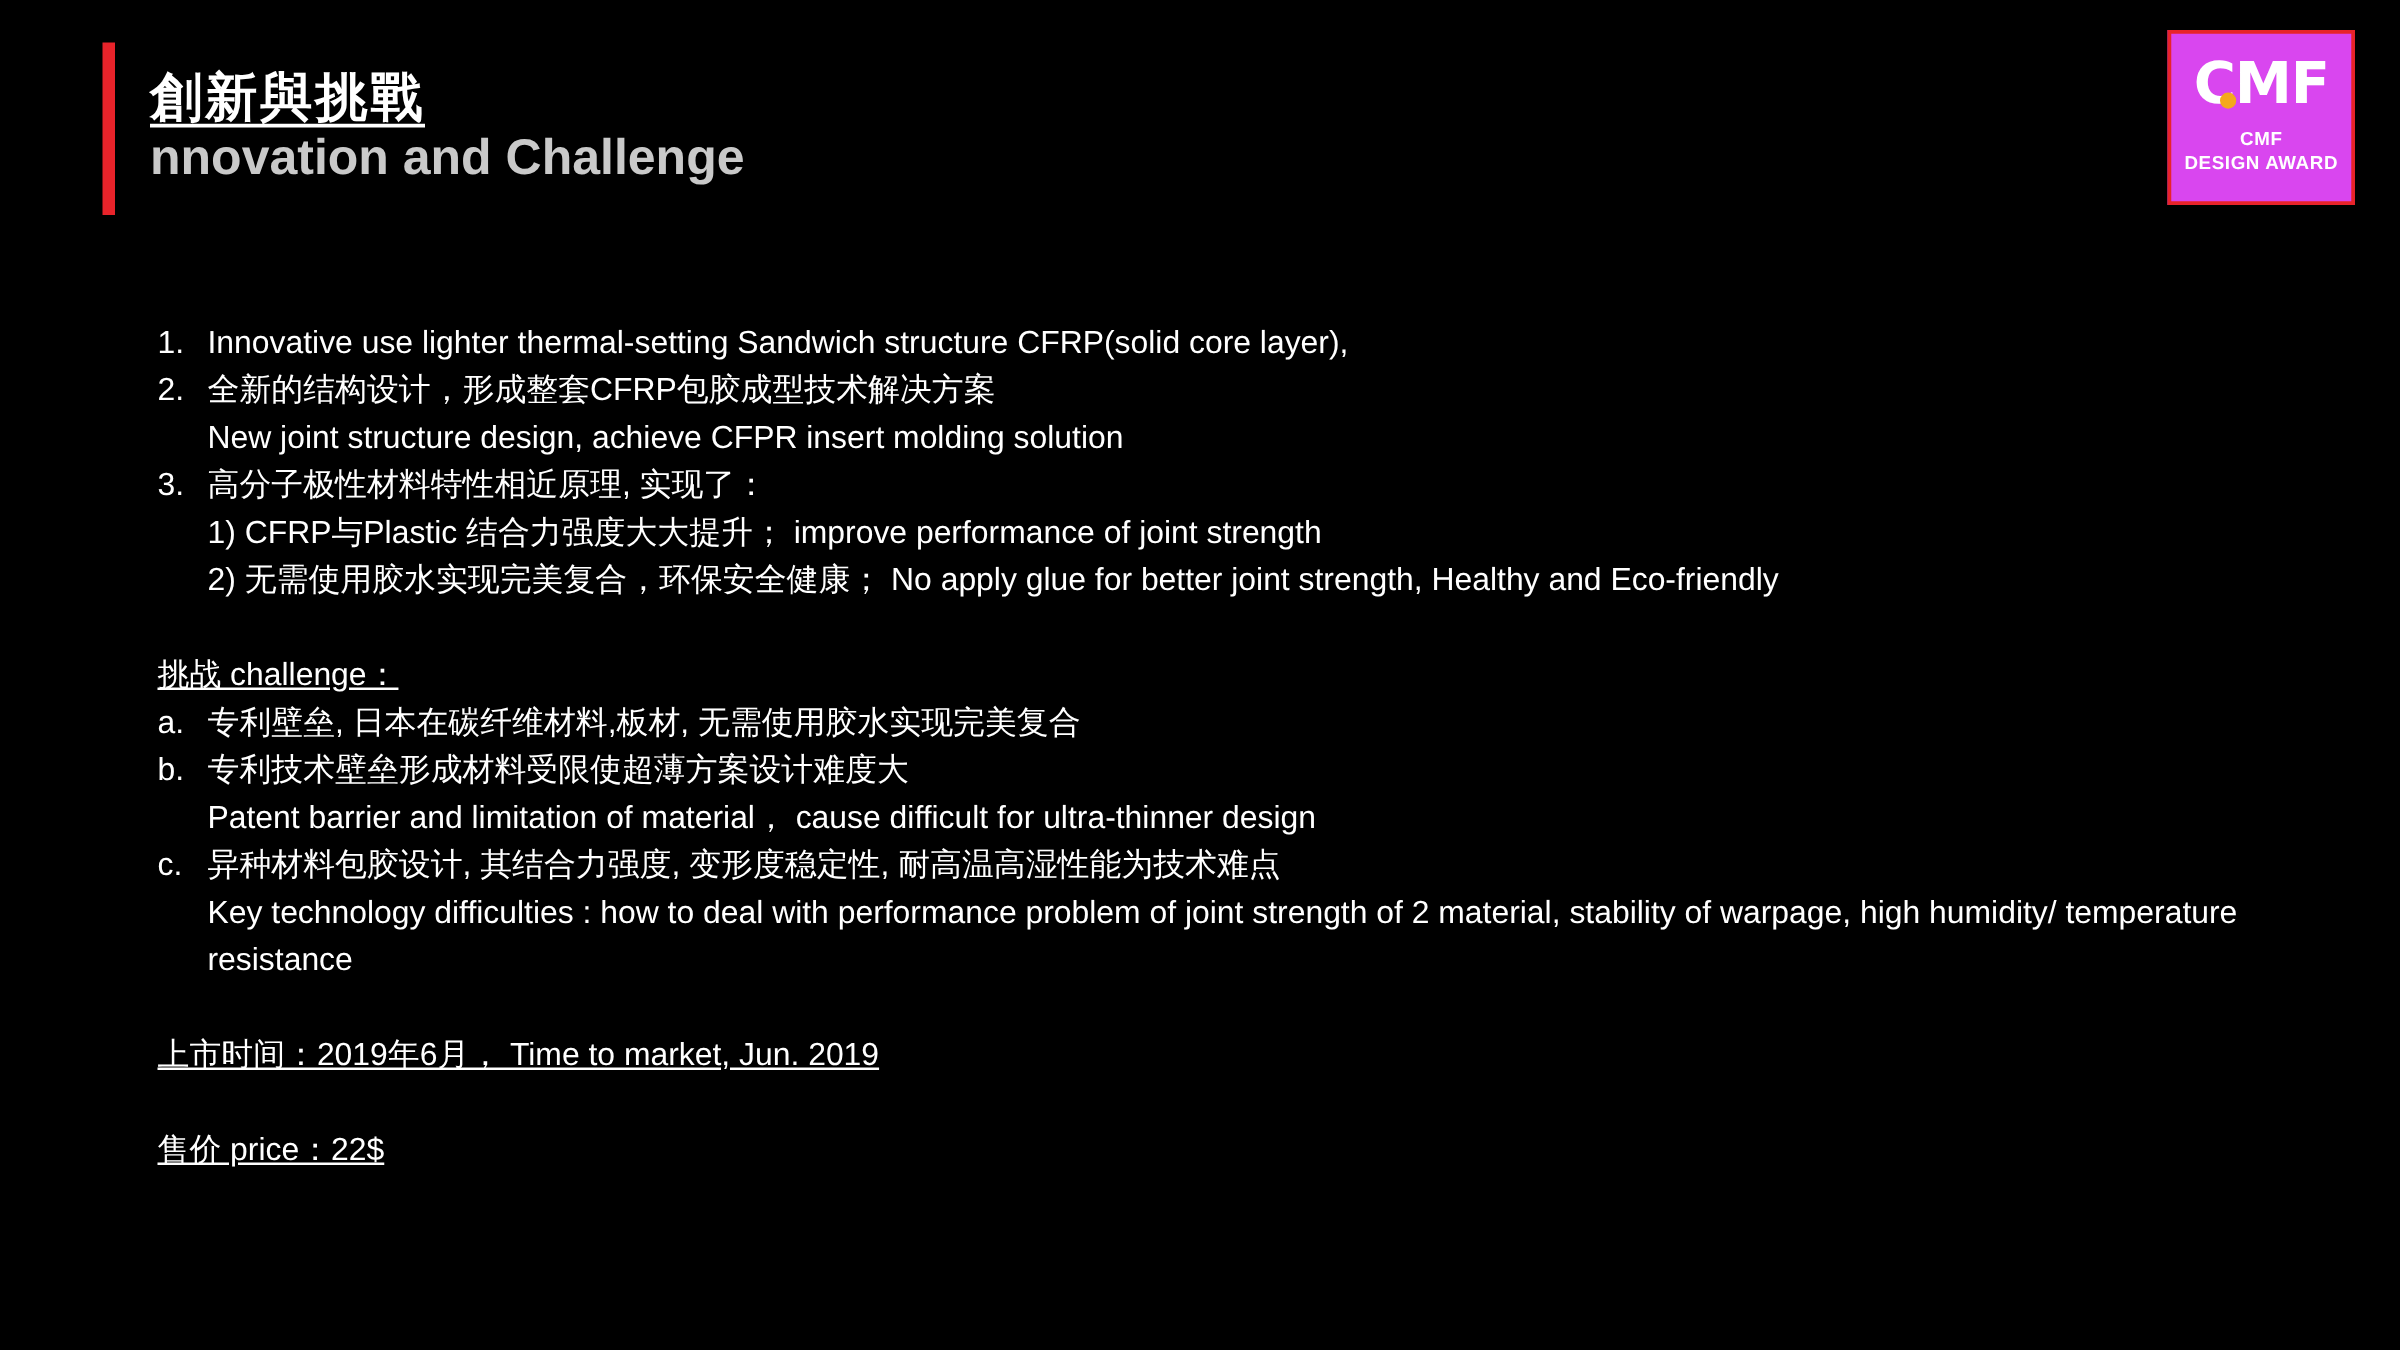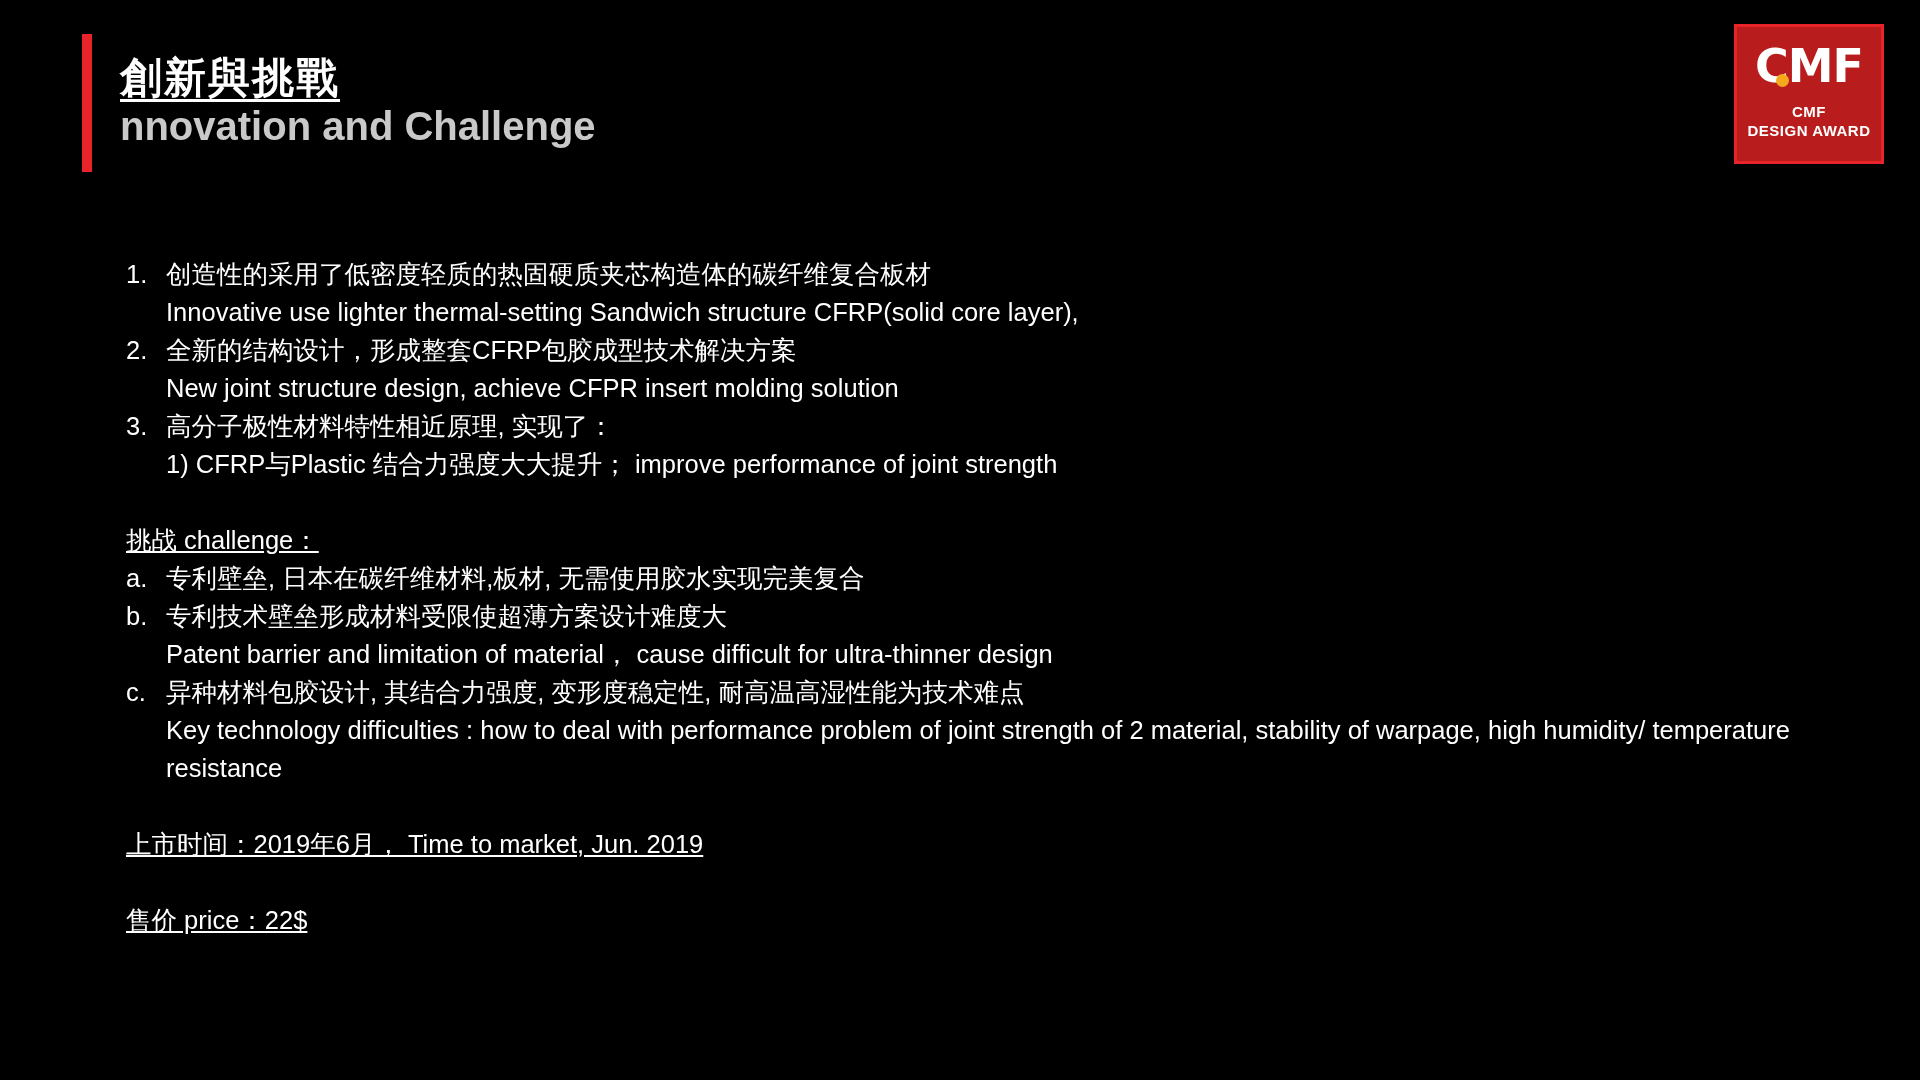--- a/index.html
+++ b/index.html
@@ -56,21 +56,21 @@
   }
 
   
   .logo {
     position: absolute;
     right: 36px;
     top: 24px;
     width: 150px;
     height: 140px;
     border: 3px solid #e8232a;
-    background: #b91c1c;
+    background: #d946ef;
     box-sizing: border-box;
     display: flex;
     flex-direction: column;
     align-items: center;
     justify-content: flex-start;
     padding-top: 16px;
   }
   .logo-mark {
     font-size: 46px;
     font-weight: bold;
@@ -149,38 +149,38 @@
     <div>CMF</div>
     <div>DESIGN AWARD</div>
   </div>
 </div>
 
 <div class="content">
 
   <div class="num-item">
     <div class="num-marker">1.</div>
     <div class="num-body">
-      <div>创造性的采用了低密度轻质的热固硬质夹芯构造体的碳纤维复合板材</div>
       <div>Innovative use lighter thermal-setting Sandwich structure CFRP(solid core layer),</div>
     </div>
   </div>
 
   <div class="num-item">
     <div class="num-marker">2.</div>
     <div class="num-body">
       <div>全新的结构设计，形成整套CFRP包胶成型技术解决方案</div>
       <div>New joint structure design, achieve CFPR insert molding solution</div>
     </div>
   </div>
 
   <div class="num-item">
     <div class="num-marker">3.</div>
     <div class="num-body">
       <div>高分子极性材料特性相近原理, 实现了：</div>
       <div>1) CFRP与Plastic 结合力强度大大提升；  improve performance of joint strength</div>
+      <div>2) 无需使用胶水实现完美复合，环保安全健康； No apply glue for better joint strength, Healthy and Eco-friendly</div>
     </div>
   </div>
 
   <div class="spacer"></div>
 
   <div class="plain">挑战 challenge：</div>
 
   <div class="num-item">
     <div class="num-marker">a.</div>
     <div class="num-body">

